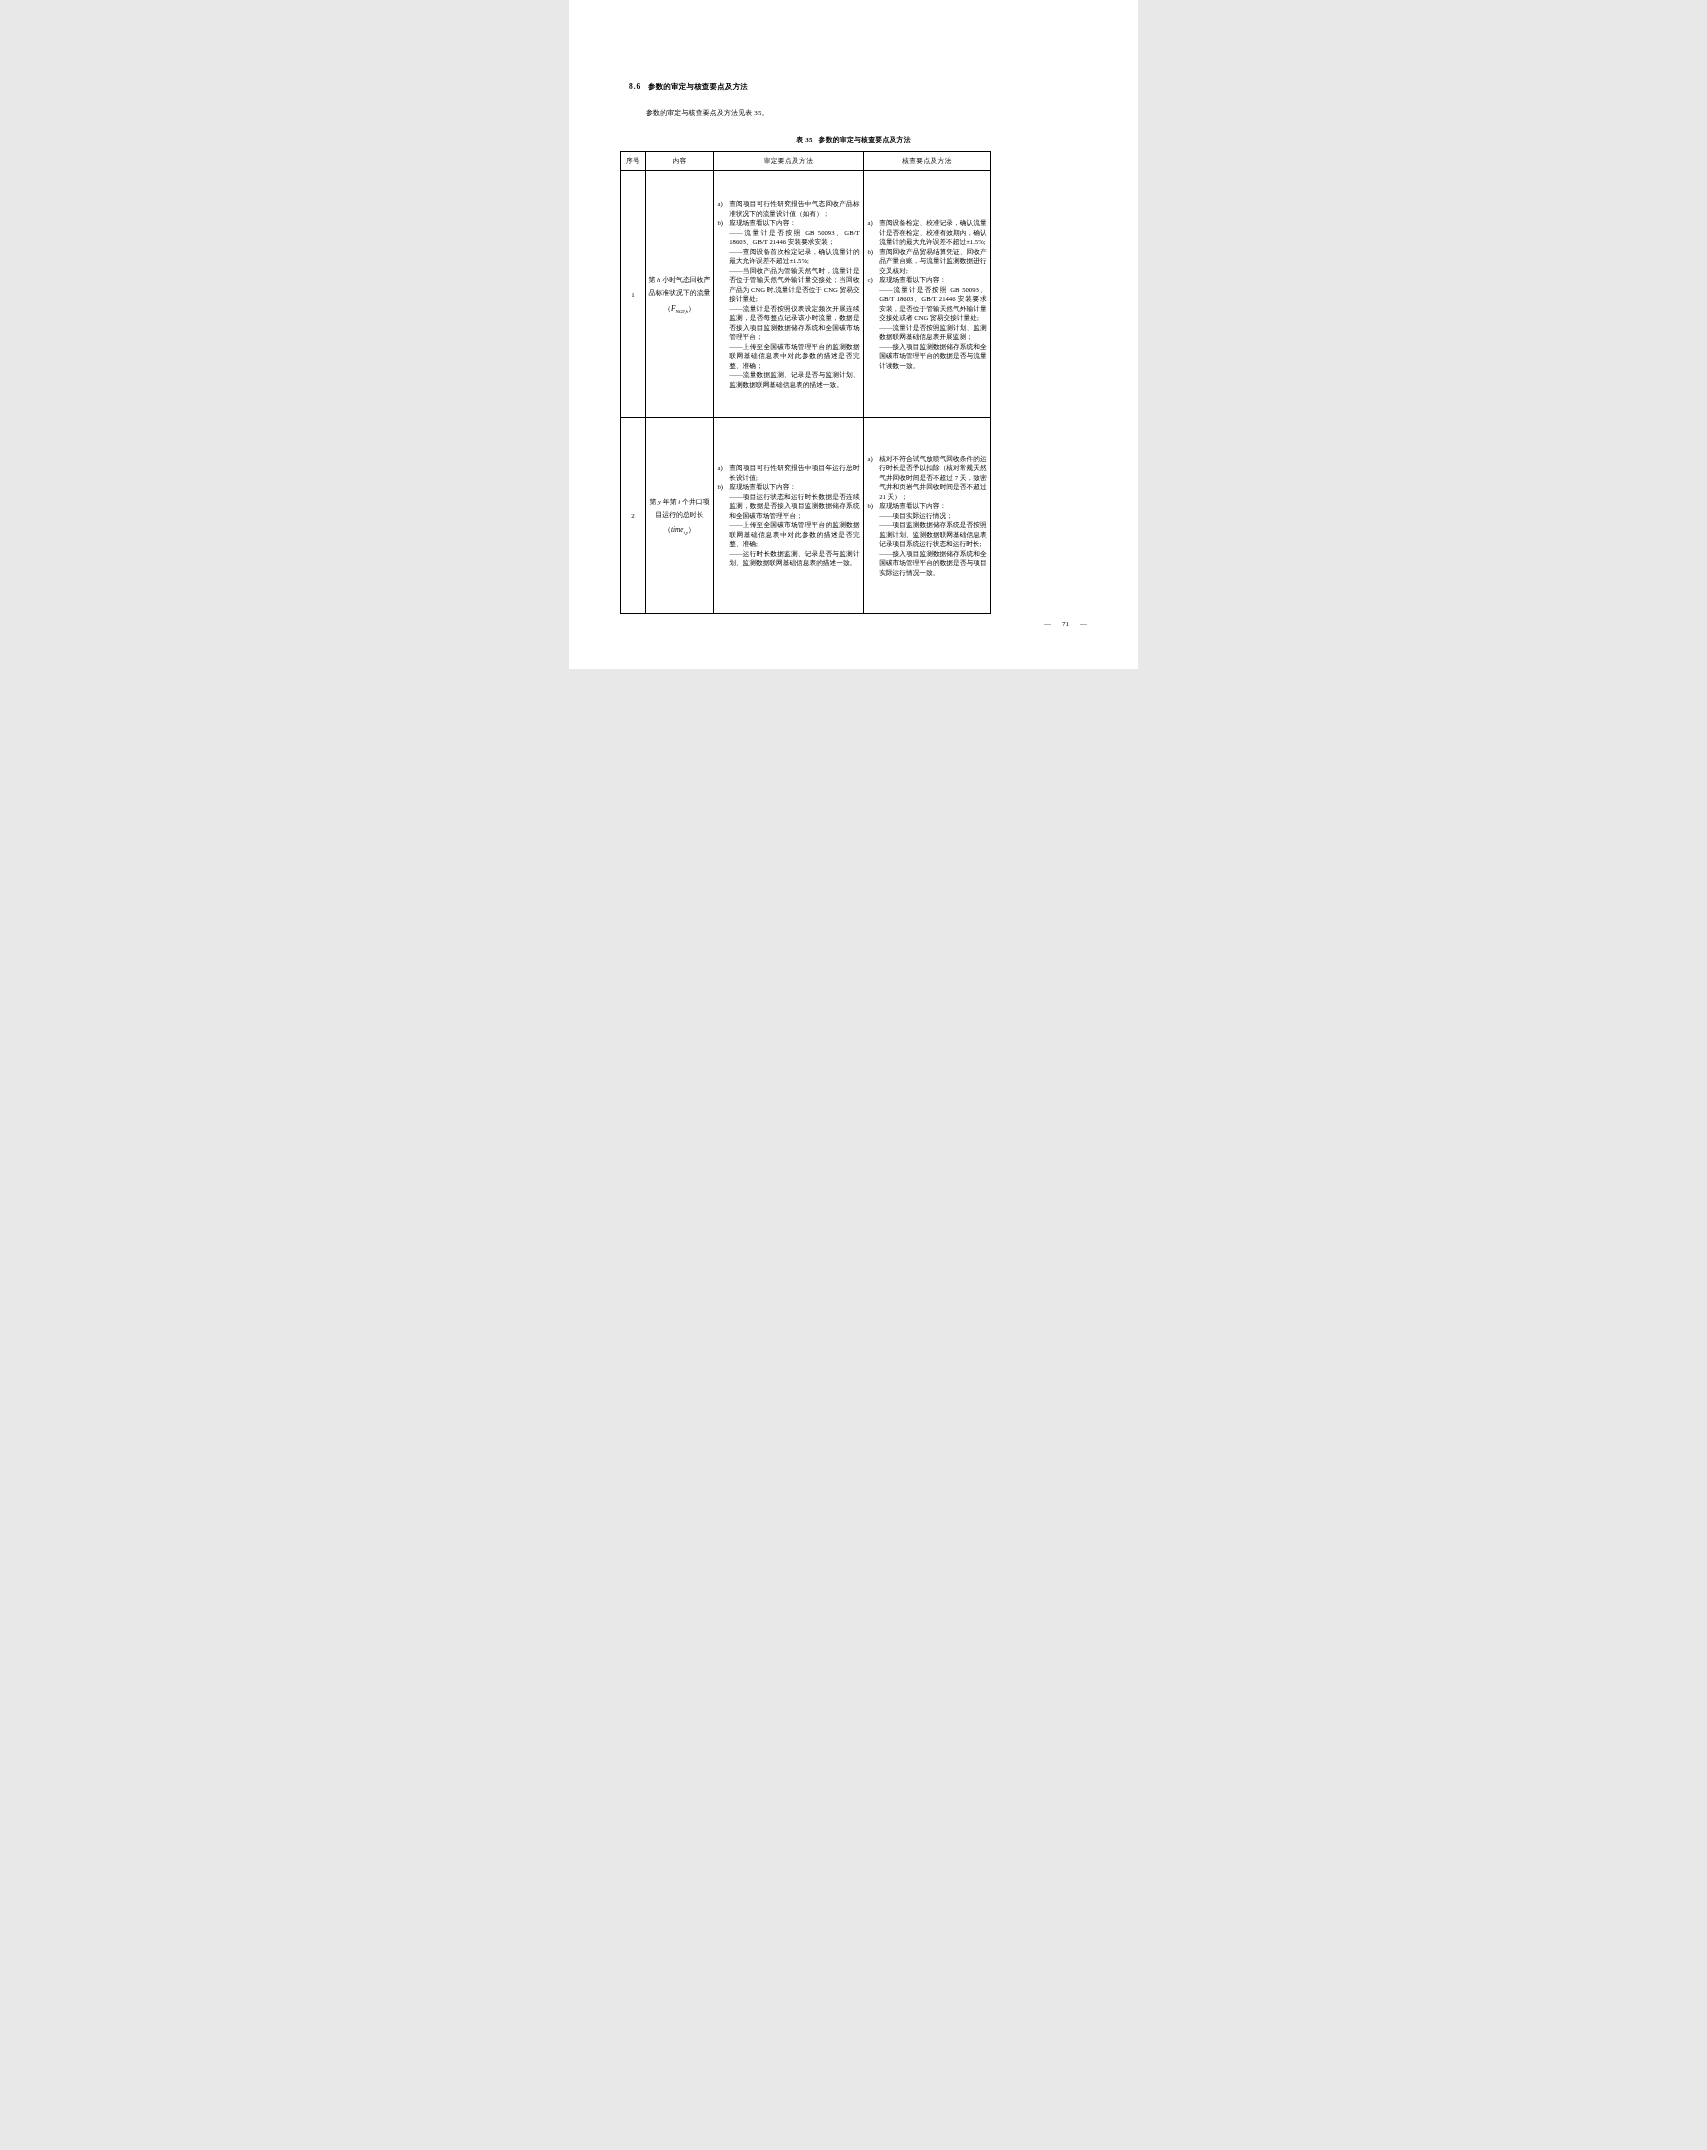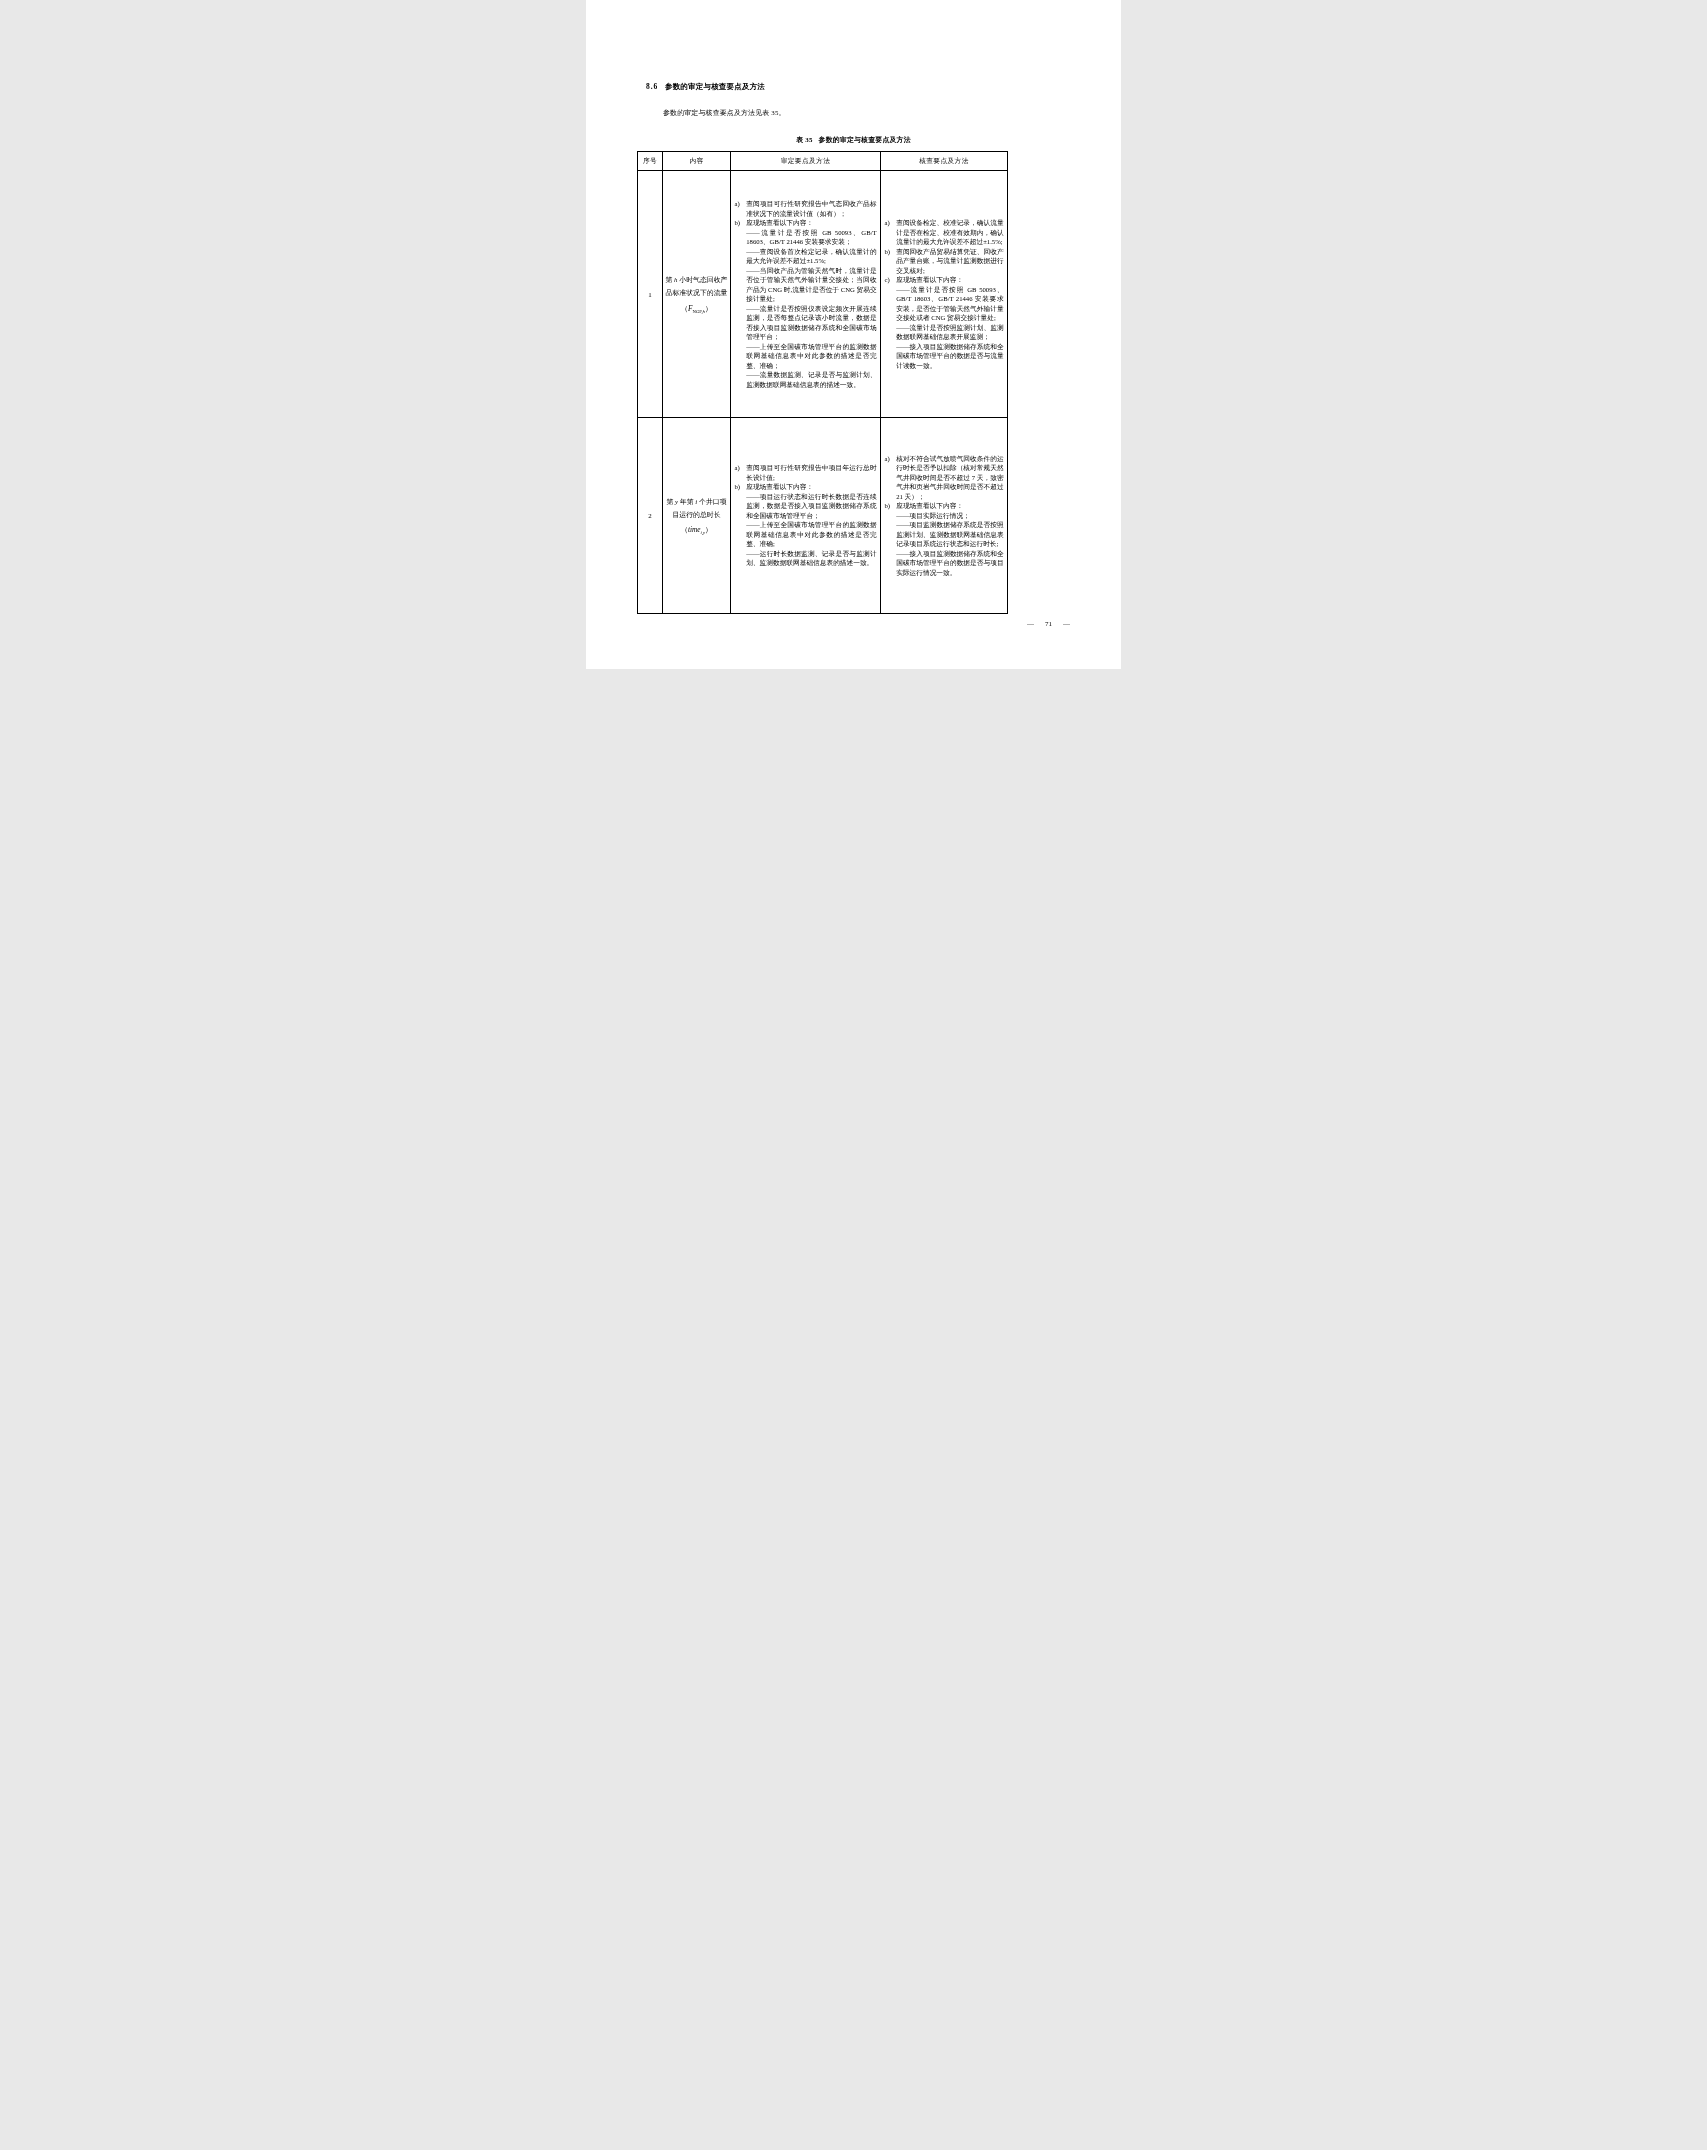--- a/index.html
+++ b/index.html
@@ -1,24 +1,23 @@
 <!DOCTYPE html>
 <html style="font-size:6.9px"><head>
 <meta charset="utf-8">
 <style>
   html,body{margin:0;padding:0;background:#e8e8e8;}
   .page{
     position:relative;
-    width:523px;height:669px;
+    width:569px;height:669px;
     margin:0 auto;
     background:#ffffff;
     color:#000;
     font-family:"Liberation Serif",serif;
     overflow:hidden;
-    padding-left:12px;
   }
   
   .heading{
     position:absolute;left:60px;top:82px;
     font-family:"Liberation Sans",sans-serif;
     font-weight:bold;font-size:7.5px;letter-spacing:0.2px;
     white-space:nowrap;
   }
   .heading .h-num{font-family:"Liberation Serif",serif;margin-right:6.9px;letter-spacing:0.9px;}
   

